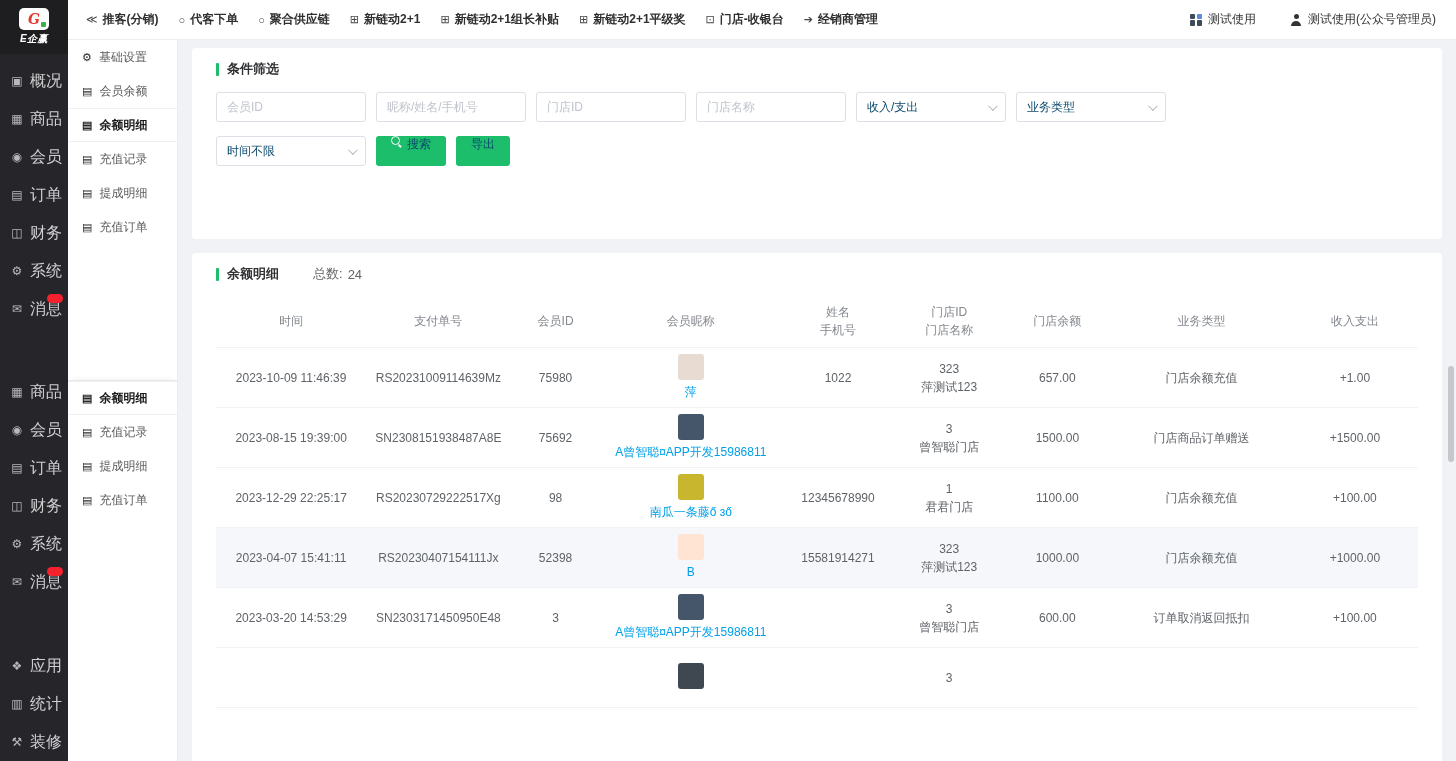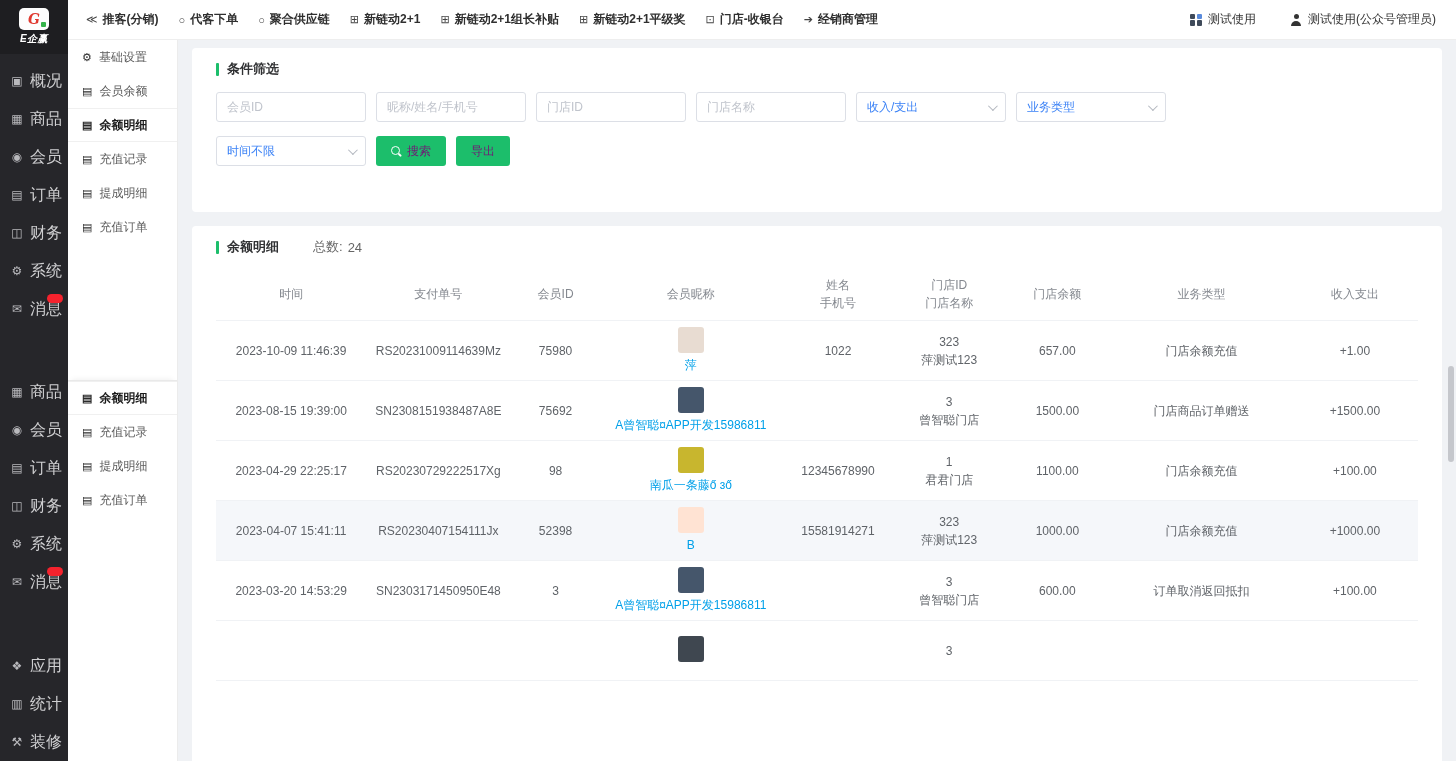--- a/index.html
+++ b/index.html
@@ -46,28 +46,28 @@
   .person-icon::before{content:"";position:absolute;top:0;left:3.5px;width:5px;height:5px;border-radius:50%;background:#333}
   .person-icon::after{content:"";position:absolute;bottom:0;left:1px;width:10px;height:5px;border-radius:5px 5px 0 0;background:#333}
 
   
   .content{flex:1;min-width:0;padding:8px 14px;overflow:hidden;position:relative}
   .card{background:#fff;border-radius:4px;padding:12px 24px}
   .card-title{display:flex;align-items:center;gap:8px;font-size:13px;font-weight:700;color:#303133}
   .title-bar{width:3px;height:13px;border-radius:1px;background:var(--accent)}
   .total{margin-left:26px;font-weight:400;color:#666;display:flex;gap:5px;align-items:center}
 
-  .filter-card{padding-bottom:46px}
+  .filter-card{padding-bottom:73px}
   .filter-row{display:flex;gap:10px;margin-top:14px}
   .f-input,.f-select{width:150px;height:30px;border:1px solid #dcdfe6;border-radius:3px;padding:0 10px;font-size:12px;color:#606266;background:#fff;outline:none}
   .f-input::placeholder{color:#c0c4cc}
   .f-select{display:flex;align-items:center;cursor:pointer}
-  .sel-text{color:#3b82f6;flex:1;overflow:hidden;white-space:nowrap}
+  .sel-text{color:#0c4a6e;flex:1;overflow:hidden;white-space:nowrap}
   .chev{width:7px;height:7px;border-right:1px solid #b3b7bf;border-bottom:1px solid #b3b7bf;transform:rotate(45deg) translateY(-2px);flex-shrink:0}
-  .btn{height:30px;border:none;border-radius:3px;background:var(--accent);color:#701a75;font-size:12px;padding:0 15px;cursor:pointer;display:flex;align-items:center;gap:5px;font-family:inherit}
+  .btn{height:30px;border:none;border-radius:3px;background:var(--accent);color:#0c4a6e;font-size:12px;padding:0 15px;cursor:pointer;display:flex;align-items:flex-start;gap:5px;font-family:inherit}
   .mag{width:11px;height:11px;position:relative;display:inline-block}
   .mag::before{content:"";position:absolute;width:7px;height:7px;border:1.5px solid #fff;border-radius:50%;left:0;top:0}
   .mag::after{content:"";position:absolute;width:4px;height:1.5px;background:#fff;transform:rotate(45deg);right:0;bottom:1px;border-radius:1px}
 
   .table-card{margin-top:14px;min-height:900px}
   .data-table{width:100%;border-collapse:collapse;margin-top:12px;table-layout:fixed}
   .data-table th{font-weight:400;color:#84888f;font-size:12px;padding:8px 4px;text-align:center;border-bottom:1px solid #f0f2f5;line-height:1.5}
   .data-table td{color:#5f6368;font-size:12px;text-align:center;height:60px;border-bottom:1px solid #f0f2f5;padding:4px;line-height:1.5}
   .pre{white-space:pre-line}
   .w-time{width:12.5%}.w-pay{width:12%}.w-mid{width:7.5%}.w-nick{width:15%}
@@ -364,21 +364,21 @@
                   </div>
                 </td>
                 <td class="pre"></td>
                 <td class="pre">3
 曾智聪门店</td>
                 <td>1500.00</td>
                 <td>门店商品订单赠送</td>
                 <td>+1500.00</td>
               </tr>
               <tr>
-                <td>2023-04-29 22:25:17</td>
+                <td>2023-12-29 22:25:17</td>
                 <td>RS20230729222517Xg</td>
                 <td>98</td>
                 <td>
                   <div class="nick-wrap">
                     <div class="avatar" style="background: rgb(200, 182, 46);"></div>
                     <div class="nick">南瓜一条藤ő ɜő</div>
                   </div>
                 </td>
                 <td class="pre">12345678990</td>
                 <td class="pre">1

